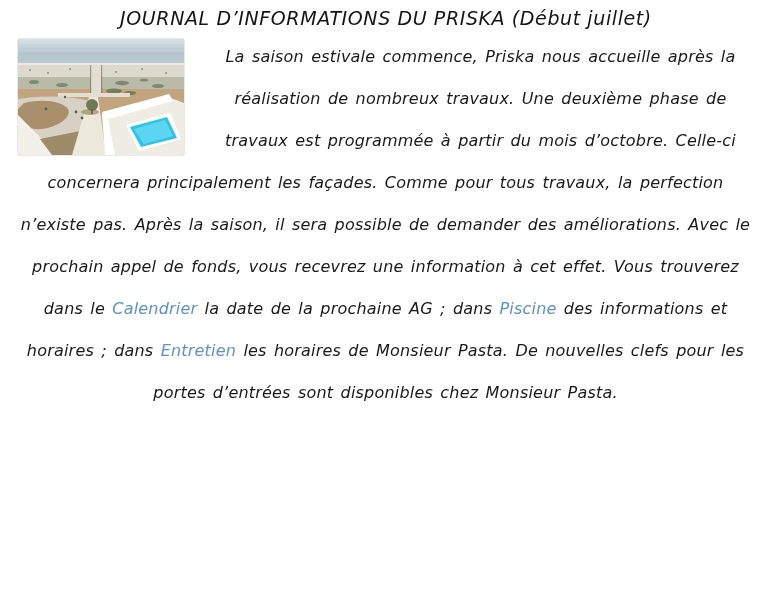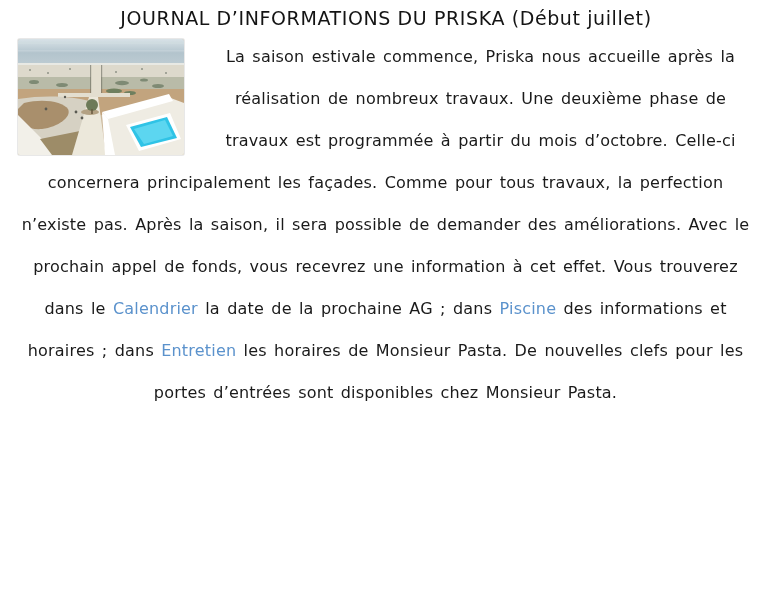--- a/index.html
+++ b/index.html
@@ -1,19 +1,19 @@
 <!DOCTYPE html>
 <html><head>
 <meta charset="utf-8">
 <style>
   html,body{margin:0;padding:0;background:#ffffff;}
   .page{
     position:relative;width:772px;height:512px;background:#ffffff;overflow:hidden;
     font-family:"DejaVu Sans","Liberation Sans",sans-serif;
-    color:#1a1a1a;
+    font-style:italic;color:#1a1a1a;
   }
   .title{
     padding-top:7px;text-align:center;font-size:19px;letter-spacing:.6px;
     color:#141414;white-space:nowrap;
   }
   .content{
     margin:7px 14px 0 13px;font-size:16px;line-height:42px;
     letter-spacing:.2px;word-spacing:2px;text-align:center;
   }
   .photo{

